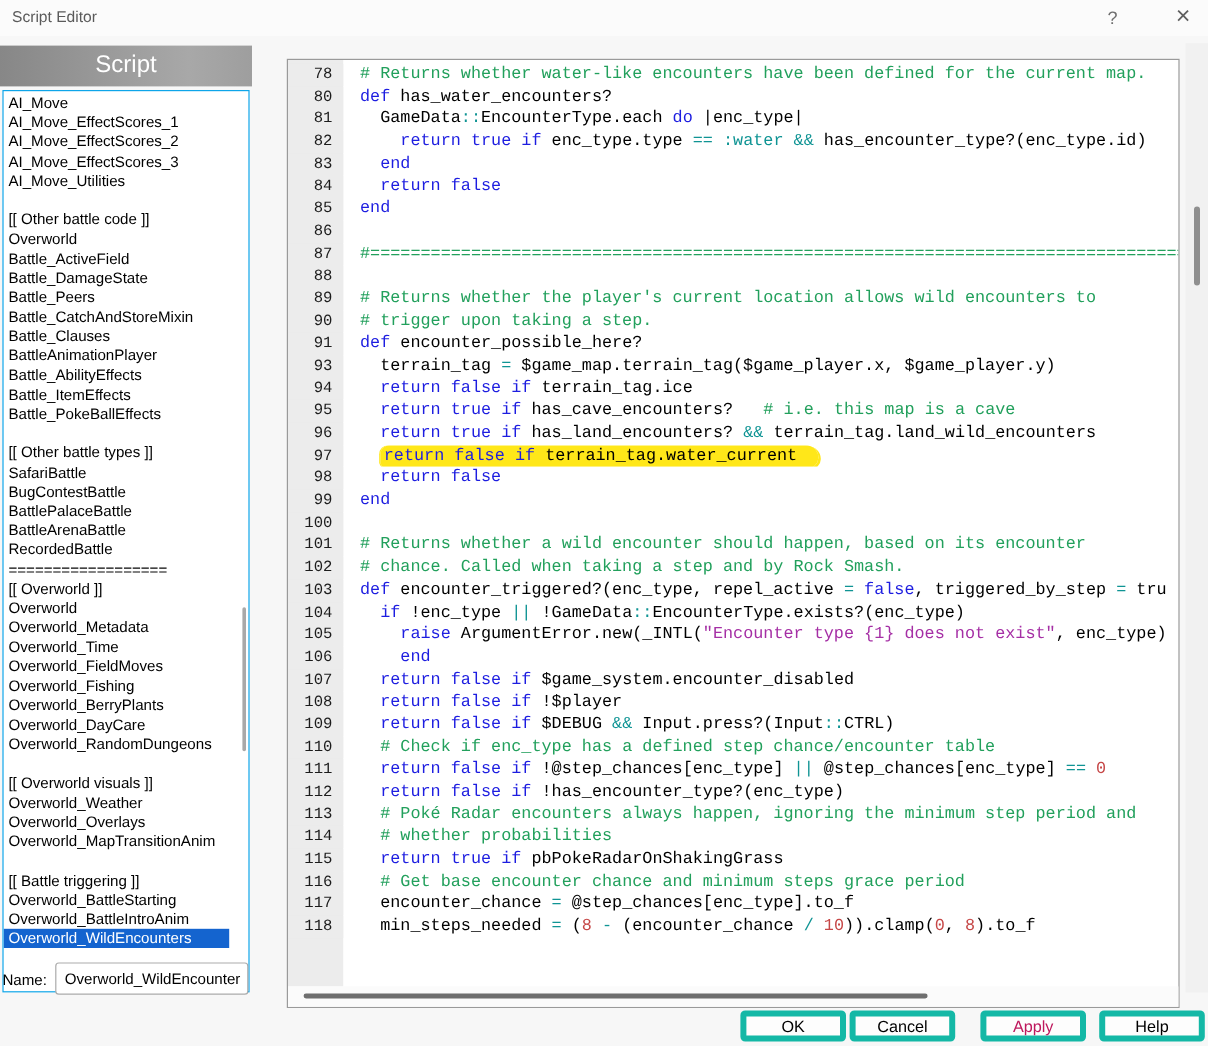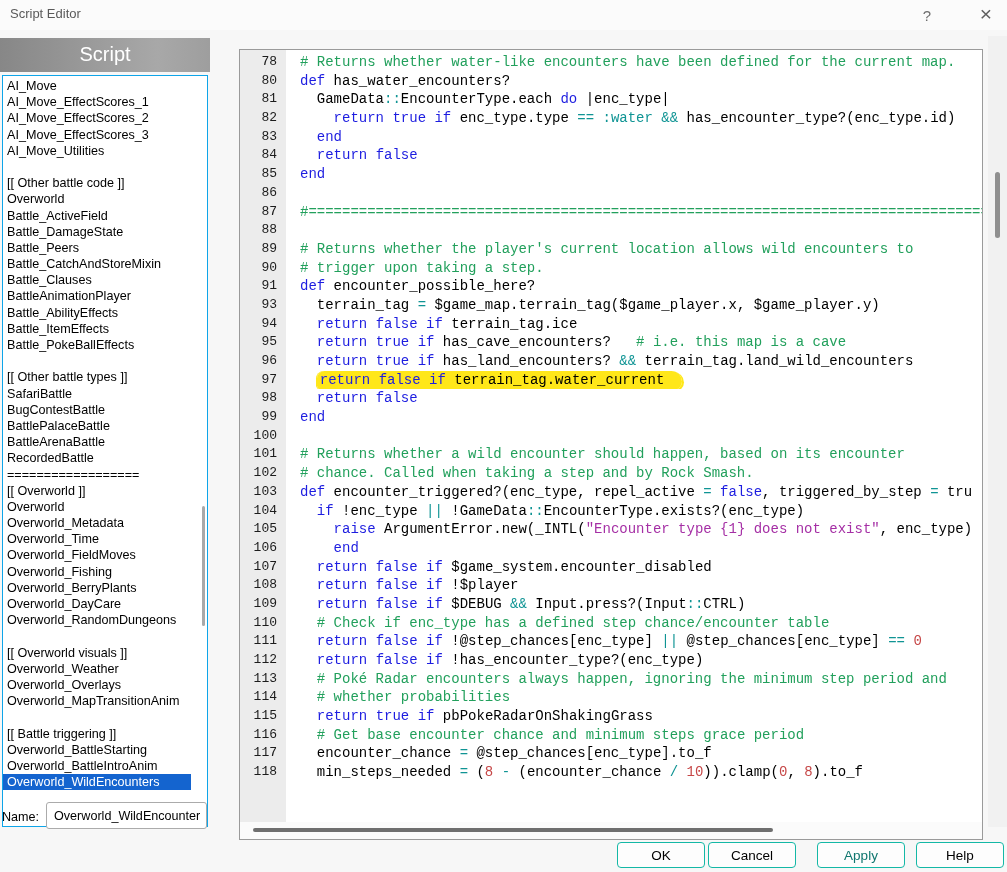--- a/index.html
+++ b/index.html
@@ -74,25 +74,25 @@
   .hscroll { position:absolute; left:0; bottom:0; width:742px; height:17px; background:#fbfbfb; }
   .hscroll-thumb { position:absolute; left:13px; top:6px; width:520px; height:4px; background:#6f6f6f; border-radius:2px; }
 
   
   .vscroll { position:absolute; left:988px; top:36px; width:19px; height:791px; background:#f1f1f1; }
   .vscroll-thumb { position:absolute; left:7px; top:136px; width:5px; height:66px; background:#8f8f8f; border-radius:3px; }
 
   
   .btn {
     position:absolute; top:842px; width:88px; height:26px;
-    background:#fdfdfd; border:1px solid #14b8a6; border-radius:4px;
+    background:#fdfdfd; border:5px solid #14b8a6; border-radius:4px;
     font-family:"Liberation Sans", sans-serif; font-size:13.5px; color:#000;
     cursor:default;
   }
-  .btn.disabled { color:#0f766e; }
+  .btn.disabled { color:#be185d; }
   #btn-ok { left:617px; } #btn-cancel { left:708px; } #btn-apply { left:817px; } #btn-help { left:916px; }
 </style>
 </head>
 <body>
 
 <div class="titlebar">
   <span class="title-text">Script Editor</span>
   <button class="tb-help">?</button>
   <button class="tb-close">×</button>
 </div>

